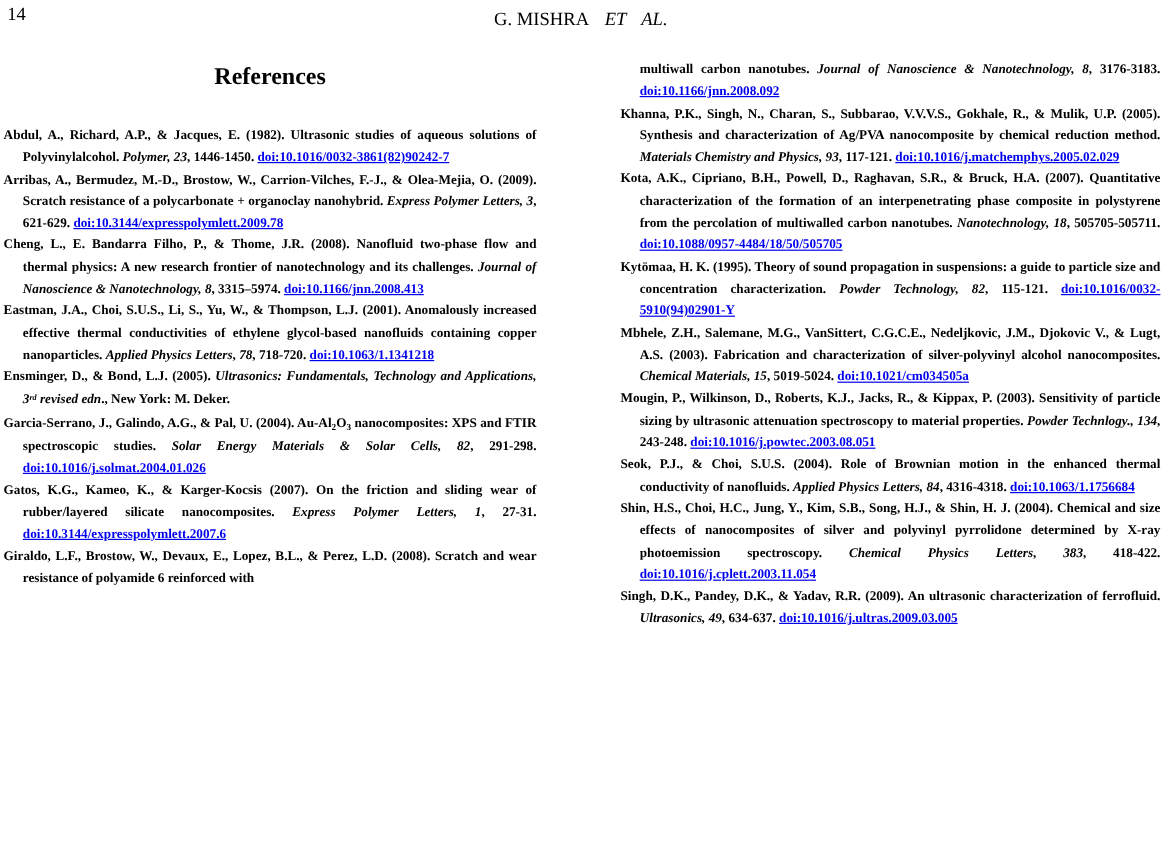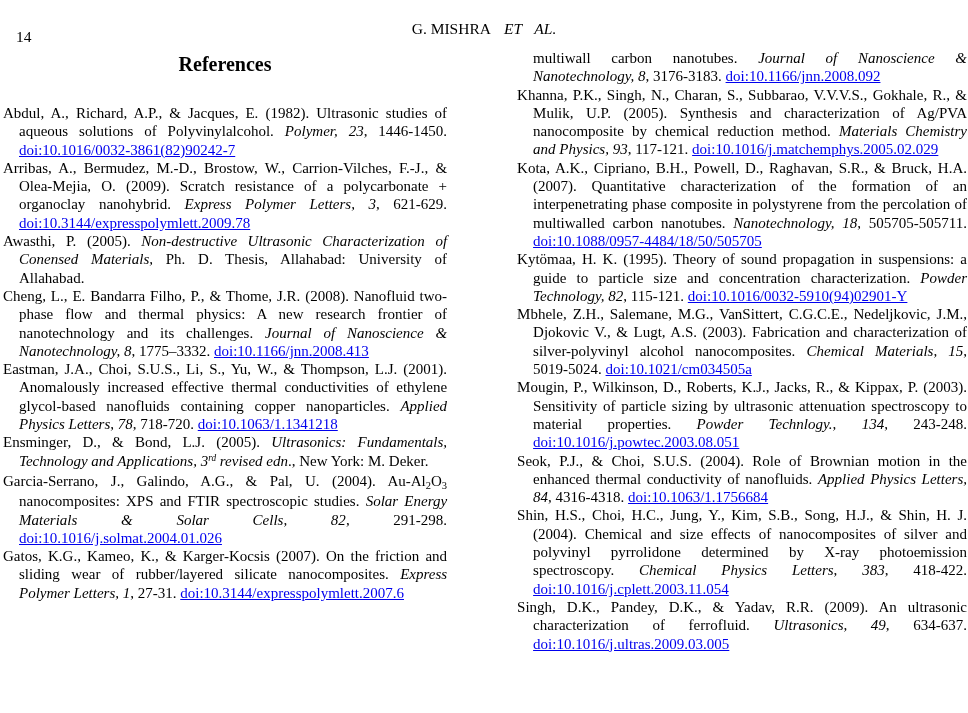--- a/index.html
+++ b/index.html
@@ -4,37 +4,37 @@
 <style>
   html, body { margin: 0; padding: 0; background: #ffffff; }
   body {
     width: 968px; height: 713px; position: relative; overflow: hidden;
     color: #000; font-family: "Liberation Serif", "DejaVu Serif", serif;
   }
   .page { position: absolute; inset: 0; background: #fff; }
 
   
   .page-header { position: absolute; top: 4px; left: 0; right: 0; height: 22px; font-size: 15.5px; }
-  .page-num { position: absolute; left: 16px; top: 0; margin-top: 24px; }
-  .running-head { position: absolute; left: 50%; transform: translateX(-50%); top: 16px; white-space: nowrap; }
+  .page-num { position: absolute; left: 6px; top: 0; }
+  .running-head { position: absolute; left: 50%; transform: translateX(-50%); top: 4px; white-space: nowrap; }
   .running-head .etal { font-style: italic; margin-left: 13px; word-spacing: 9px; }
 
   
   .columns { position: absolute; top: 44px; left: 3px; width: 964px; display: flex; gap: 70px; }
   .col-left  { width: 456px; }
   .col-right { width: 462px; padding-top: 5px; }
 
   .refs-heading {
     font-weight: bold; font-size: 20px; line-height: 23px;
     text-align: center; margin: 9px 0 28px 0;
   }
 
   .ref {
-    margin: 0; font-size: 15px; line-height: 18.3px;
-    text-align: justify; padding-left: 16px; text-indent: -16px;
+    margin: 0; font-size: 11px; line-height: 18.3px;
+    text-align: justify; padding-left: 16px; text-indent: -16px; font-weight: bold;
   }
   .ref.cont { text-indent: 0; }
   .it  { font-style: italic; }
   .sup { font-size: 0.62em; font-style: italic; position: relative; top: -0.45em; }
   .sub { font-size: 0.7em;  position: relative; top: 0.25em; }
   a.doi { color: #0000EE; text-decoration: underline; cursor: pointer; }
 </style>
 </head>
 <body>
 
@@ -44,26 +44,26 @@
     <span class="page-num">14</span>
     <span class="running-head"><span>G. MISHRA</span><span class="etal">ET AL.</span></span>
   </div>
 
   <div class="columns">
     <div class="col col-left">
       <div class="refs-heading">References</div>
       <div id="left-refs">
           <p class="ref"><span class="">Abdul, A., Richard, A.P., &amp; Jacques, E. (1982). Ultrasonic studies of aqueous solutions of Polyvinylalcohol. </span><span class="it">Polymer, 23</span><span class="">, 1446-1450. </span><a href="#" class="doi">doi:10.1016/0032-3861(82)90242-7</a></p>
           <p class="ref"><span class="">Arribas, A., Bermudez, M.-D., Brostow, W., Carrion-Vilches, F.-J., &amp; Olea-Mejia, O. (2009). Scratch resistance of a polycarbonate + organoclay nanohybrid. </span><span class="it">Express Polymer Letters, 3</span><span class="">, 621-629. </span><a href="#" class="doi">doi:10.3144/expresspolymlett.2009.78</a></p>
-          <p class="ref"><span class="">Awasthi, P. (2005). </span><span class="it">Non-destructive Ultrasonic Characterization of Conensed Materials,</span><span class=""> Ph. D. Thesis, Allahabad: University of Allahabad.</span></p>
-          <p class="ref"><span class="">Cheng, L., E. Bandarra Filho, P., &amp; Thome, J.R. (2008). Nanofluid two-phase flow and thermal physics: A new research frontier of nanotechnology and its challenges. </span><span class="it">Journal of Nanoscience &amp; Nanotechnology, 8</span><span class="">, 1775–3332. </span><a href="#" class="doi">doi:10.1166/jnn.2008.413</a></p>
+          <p class="ref"><span class="">Cheng, L., E. Bandarra Filho, P., &amp; Thome, J.R. (2008). Nanofluid two-phase flow and thermal physics: A new research frontier of nanotechnology and its challenges. </span><span class="it">Journal of Nanoscience &amp; Nanotechnology, 8</span><span class="">, 3315–5974. </span><a href="#" class="doi">doi:10.1166/jnn.2008.413</a></p>
           <p class="ref"><span class="">Eastman, J.A., Choi, S.U.S., Li, S., Yu, W., &amp; Thompson, L.J. (2001). Anomalously increased effective thermal conductivities of ethylene glycol-based nanofluids containing copper nanoparticles. </span><span class="it">Applied Physics Letters</span><span class="">, </span><span class="it">78</span><span class="">, 718-720. </span><a href="#" class="doi">doi:10.1063/1.1341218</a></p>
           <p class="ref"><span class="">Ensminger, D., &amp; Bond, L.J. (2005). </span><span class="it">Ultrasonics: Fundamentals, Technology and Applications, 3</span><span class="sup">rd</span><span class="it"> revised edn</span><span class="">., New York: M. Deker.</span></p>
           <p class="ref"><span class="">Garcia-Serrano, J., Galindo, A.G., &amp; Pal, U. (2004). Au-Al</span><span class="sub">2</span><span class="">O</span><span class="sub">3</span><span class=""> nanocomposites: XPS and FTIR spectroscopic studies. </span><span class="it">Solar Energy Materials &amp; Solar Cells, 82</span><span class="">, 291-298. </span><a href="#" class="doi">doi:10.1016/j.solmat.2004.01.026</a></p>
           <p class="ref"><span class="">Gatos, K.G., Kameo, K., &amp; Karger-Kocsis (2007). On the friction and sliding wear of rubber/layered silicate nanocomposites. </span><span class="it">Express Polymer Letters, 1</span><span class="">, 27-31. </span><a href="#" class="doi">doi:10.3144/expresspolymlett.2007.6</a></p>
+          <p class="ref"><span class="">Giraldo, L.F., Brostow, W., Devaux, E., Lopez, B.L., &amp; Perez, L.D. (2008). Scratch and wear resistance of polyamide 6 reinforced with</span></p>
         </div>
     </div>
     <div class="col col-right">
       <div id="right-refs">
           <p class="ref cont"><span class="">multiwall carbon nanotubes. </span><span class="it">Journal of Nanoscience &amp; Nanotechnology, 8</span><span class="">, 3176-3183. </span><a href="#" class="doi">doi:10.1166/jnn.2008.092</a></p>
           <p class="ref"><span class="">Khanna, P.K., Singh, N., Charan, S., Subbarao, V.V.V.S., Gokhale, R., &amp; Mulik, U.P. (2005). Synthesis and characterization of Ag/PVA nanocomposite by chemical reduction method. </span><span class="it">Materials Chemistry and Physics, 93</span><span class="">, 117-121. </span><a href="#" class="doi">doi:10.1016/j.matchemphys.2005.02.029</a></p>
           <p class="ref"><span class="">Kota, A.K., Cipriano, B.H., Powell, D., Raghavan, S.R., &amp; Bruck, H.A. (2007). Quantitative characterization of the formation of an interpenetrating phase composite in polystyrene from the percolation of multiwalled carbon nanotubes. </span><span class="it">Nanotechnology, 18</span><span class="">, 505705-505711. </span><a href="#" class="doi">doi:10.1088/0957-4484/18/50/505705</a></p>
           <p class="ref"><span class="">Kytömaa, H. K. (1995). Theory of sound propagation in suspensions: a guide to particle size and concentration characterization. </span><span class="it">Powder Technology, 82</span><span class="">, 115-121. </span><a href="#" class="doi">doi:10.1016/0032-5910(94)02901-Y</a></p>
           <p class="ref"><span class="">Mbhele, Z.H., Salemane, M.G., VanSittert, C.G.C.E., Nedeljkovic, J.M., Djokovic V., &amp; Lugt, A.S. (2003). Fabrication and characterization of silver-polyvinyl alcohol nanocomposites. </span><span class="it">Chemical Materials, 15</span><span class="">, 5019-5024. </span><a href="#" class="doi">doi:10.1021/cm034505a</a></p>
           <p class="ref"><span class="">Mougin, P., Wilkinson, D., Roberts, K.J., Jacks, R., &amp; Kippax, P. (2003). Sensitivity of particle sizing by ultrasonic attenuation spectroscopy to material properties. </span><span class="it">Powder Technlogy., 134</span><span class="">, 243-248. </span><a href="#" class="doi">doi:10.1016/j.powtec.2003.08.051</a></p>

